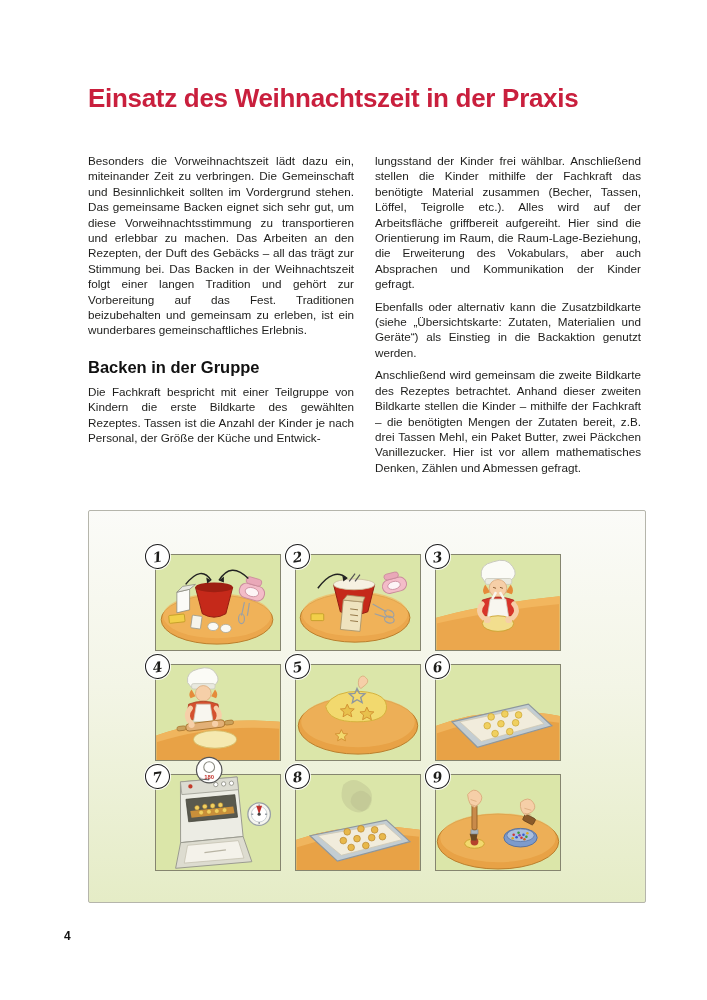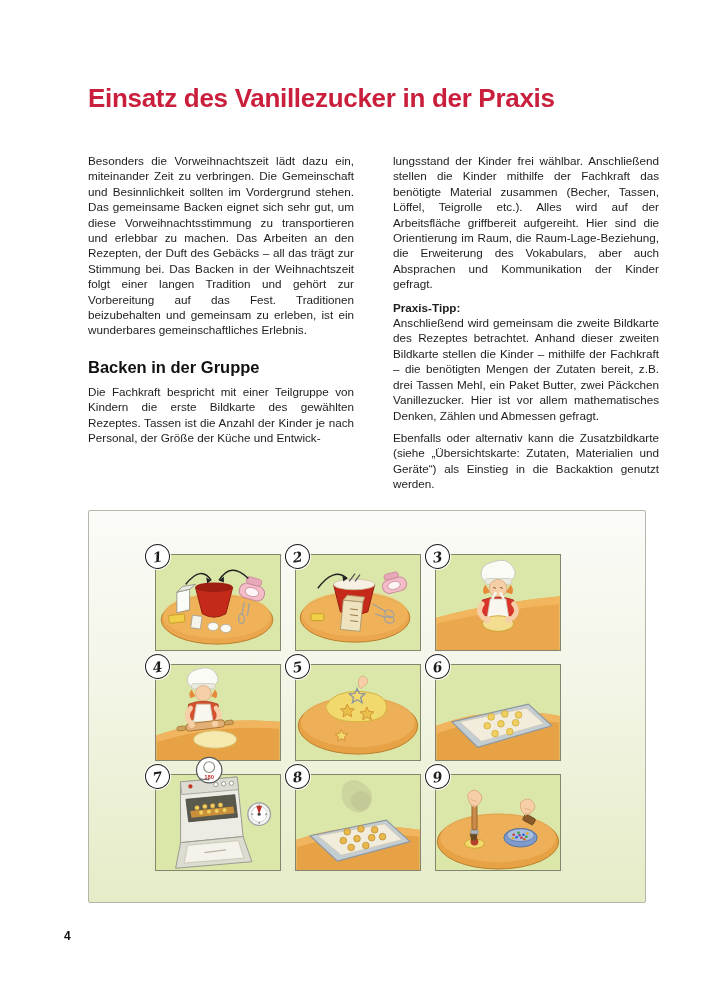--- a/index.html
+++ b/index.html
@@ -6,21 +6,21 @@
   .page{
     position:relative;width:707px;height:1000px;background:#ffffff;
     font-family:"Liberation Sans",sans-serif;color:#1d1d1b;overflow:hidden;
   }
   .doc-title{
     position:absolute;left:88px;top:66px;width:560px;
     font-size:26px;font-weight:bold;color:#c91f3d;letter-spacing:-0.3px;
   }
   .col{position:absolute;top:121px;width:266px;font-size:11.7px;line-height:15.4px;text-align:justify;margin-top:32px;}
   .col-left{left:88px;}
-  .col-right{left:393px;}
+  .col-right{left:375px;}
   .col p{margin:0 0 7px 0;}
   .col h2{font-size:16.5px;line-height:20px;font-weight:bold;color:#111;margin:19px 0 7px 0;text-align:left;}
   .tip-head{font-weight:bold;margin:8px 0 0 0 !important;text-align:left;}
   .panel{
     position:absolute;left:88px;top:510px;width:558px;height:393px;
     border:1px solid #b5b5ab;border-radius:2px;box-sizing:border-box;
     background:linear-gradient(180deg,#fbfbf8 0%,#f3f5e6 45%,#e5ecc6 100%);
   }
   .cards{
     position:absolute;left:66px;top:43px;
@@ -39,33 +39,32 @@
     font-family:"DejaVu Serif",serif;font-style:italic;font-size:14px;font-weight:bold;
     transform:rotate(-9deg);box-shadow:0 0 0 1px rgba(255,255,255,0.9);
   }
   .page-number{position:absolute;left:64px;top:929px;font-size:12px;font-weight:bold;color:#111;}
 </style>
 </head>
 <body>
 
 <div class="page">
 
-  <h1 class="doc-title">Einsatz des Vanillezucker in der Praxis</h1>
+  <h1 class="doc-title">Einsatz des Weihnachtszeit in der Praxis</h1>
 
   <div class="col col-left">
     <p>Besonders die Vorweihnachtszeit lädt dazu ein, miteinander Zeit zu verbringen. Die Gemeinschaft und Besinnlichkeit sollten im Vordergrund stehen. Das gemeinsame Backen eignet sich sehr gut, um diese Vorweihnachtsstimmung zu transportieren und erlebbar zu machen. Das Arbeiten an den Rezepten, der Duft des Gebäcks – all das trägt zur Stimmung bei. Das Backen in der Weihnachtszeit folgt einer langen Tradition und gehört zur Vorbereitung auf das Fest. Traditionen beizubehalten und gemeinsam zu erleben, ist ein wunderbares gemeinschaftliches Erlebnis.</p>
     <h2>Backen in der Gruppe</h2>
     <p>Die Fachkraft bespricht mit einer Teilgruppe von Kindern die erste Bildkarte des gewählten Rezeptes. Tassen ist die Anzahl der Kinder je nach Personal, der Größe der Küche und Entwick-</p>
   </div>
 
   <div class="col col-right">
     <p>lungsstand der Kinder frei wählbar. Anschließend stellen die Kinder mithilfe der Fachkraft das benötigte Material zusammen (Becher, Tassen, Löffel, Teigrolle etc.). Alles wird auf der Arbeitsfläche griffbereit aufgereiht. Hier sind die Orientierung im Raum, die Raum-Lage-Beziehung, die Erweiterung des Vokabulars, aber auch Absprachen und Kommunikation der Kinder gefragt.</p>
-    <p class="tip-head">Praxis-Tipp:</p>
+    <p>Ebenfalls oder alternativ kann die Zusatzbildkarte (siehe „Übersichtskarte: Zutaten, Materialien und Geräte“) als Einstieg in die Backaktion genutzt werden.</p>
     <p>Anschließend wird gemeinsam die zweite Bildkarte des Rezeptes betrachtet. Anhand dieser zweiten Bildkarte stellen die Kinder – mithilfe der Fachkraft – die benötigten Mengen der Zutaten bereit, z.B. drei Tassen Mehl, ein Paket Butter, zwei Päckchen Vanillezucker. Hier ist vor allem mathematisches Denken, Zählen und Abmessen gefragt.</p>
-    <p>Ebenfalls oder alternativ kann die Zusatzbildkarte (siehe „Übersichtskarte: Zutaten, Materialien und Geräte“) als Einstieg in die Backaktion genutzt werden.</p>
   </div>
 
   <div class="panel">
     <div class="cards">
 
       <div class="card">
         <span class="badge">1</span>
         <svg viewBox="0 0 126 97">
           <ellipse cx="62" cy="66" rx="57" ry="25" fill="#eba74d" stroke="#b97d2a" stroke-width="1"></ellipse>
           <ellipse cx="62" cy="62" rx="55" ry="23" fill="#f2b65e" opacity="0.7"></ellipse>

